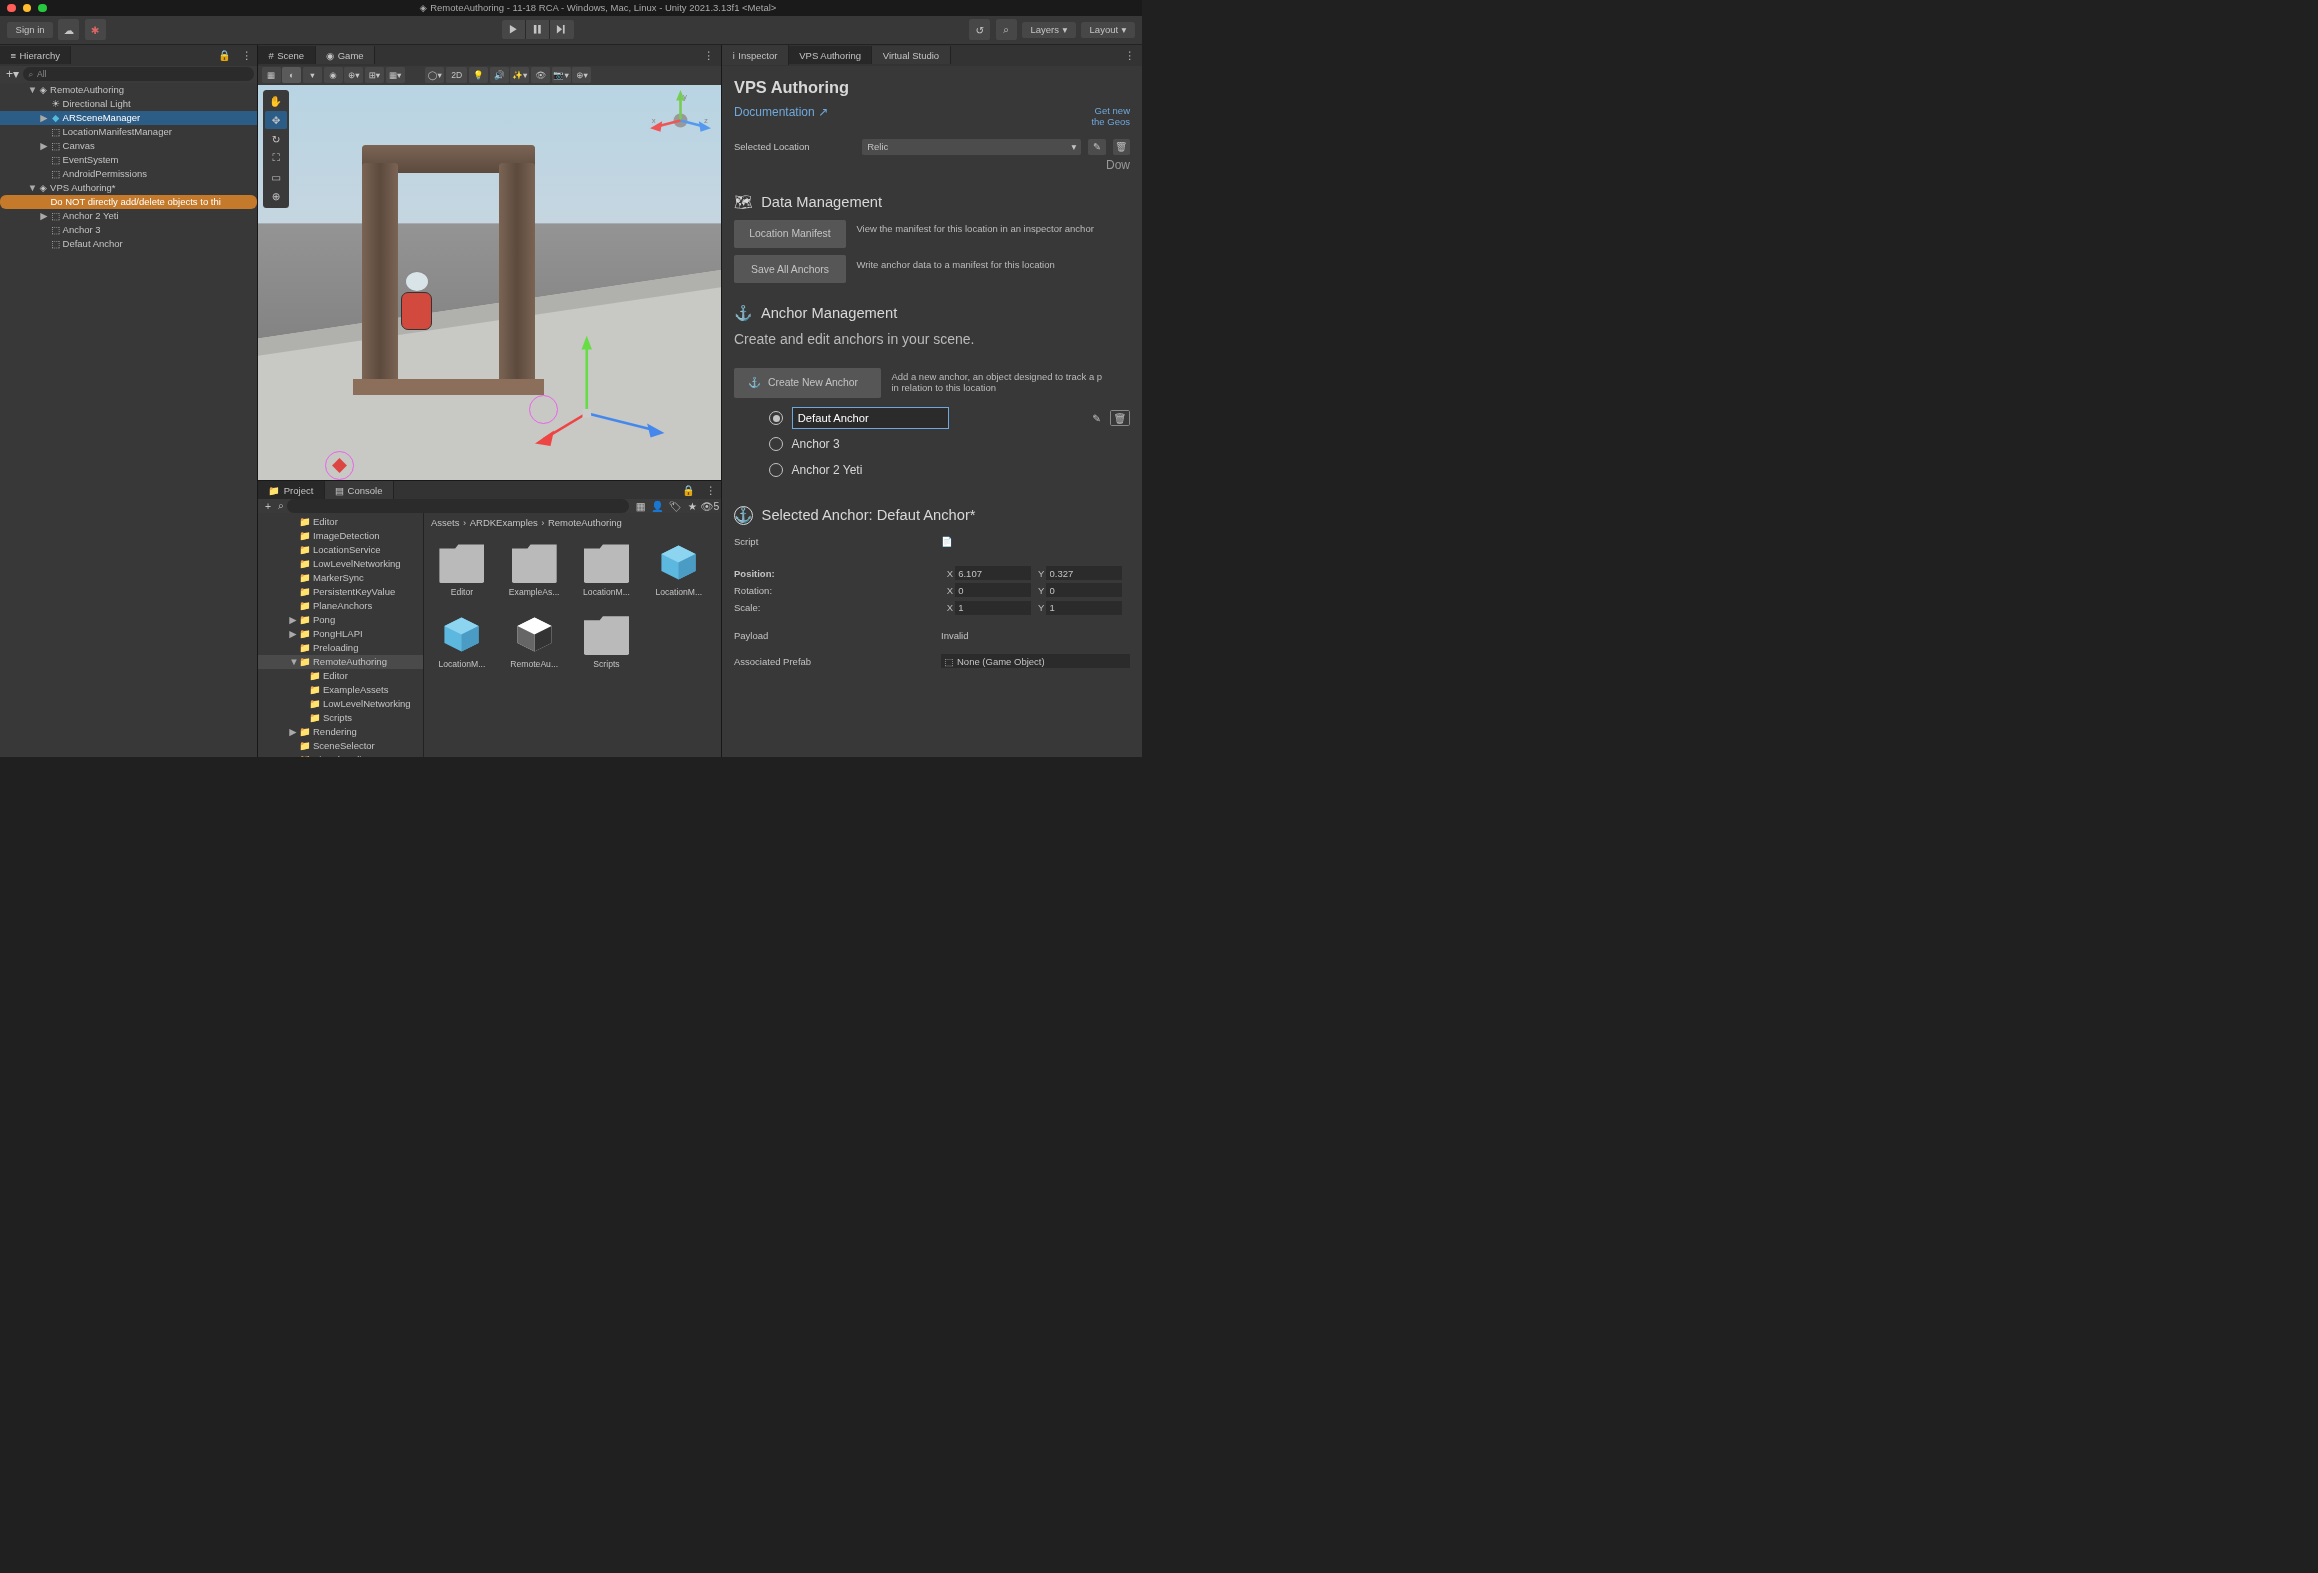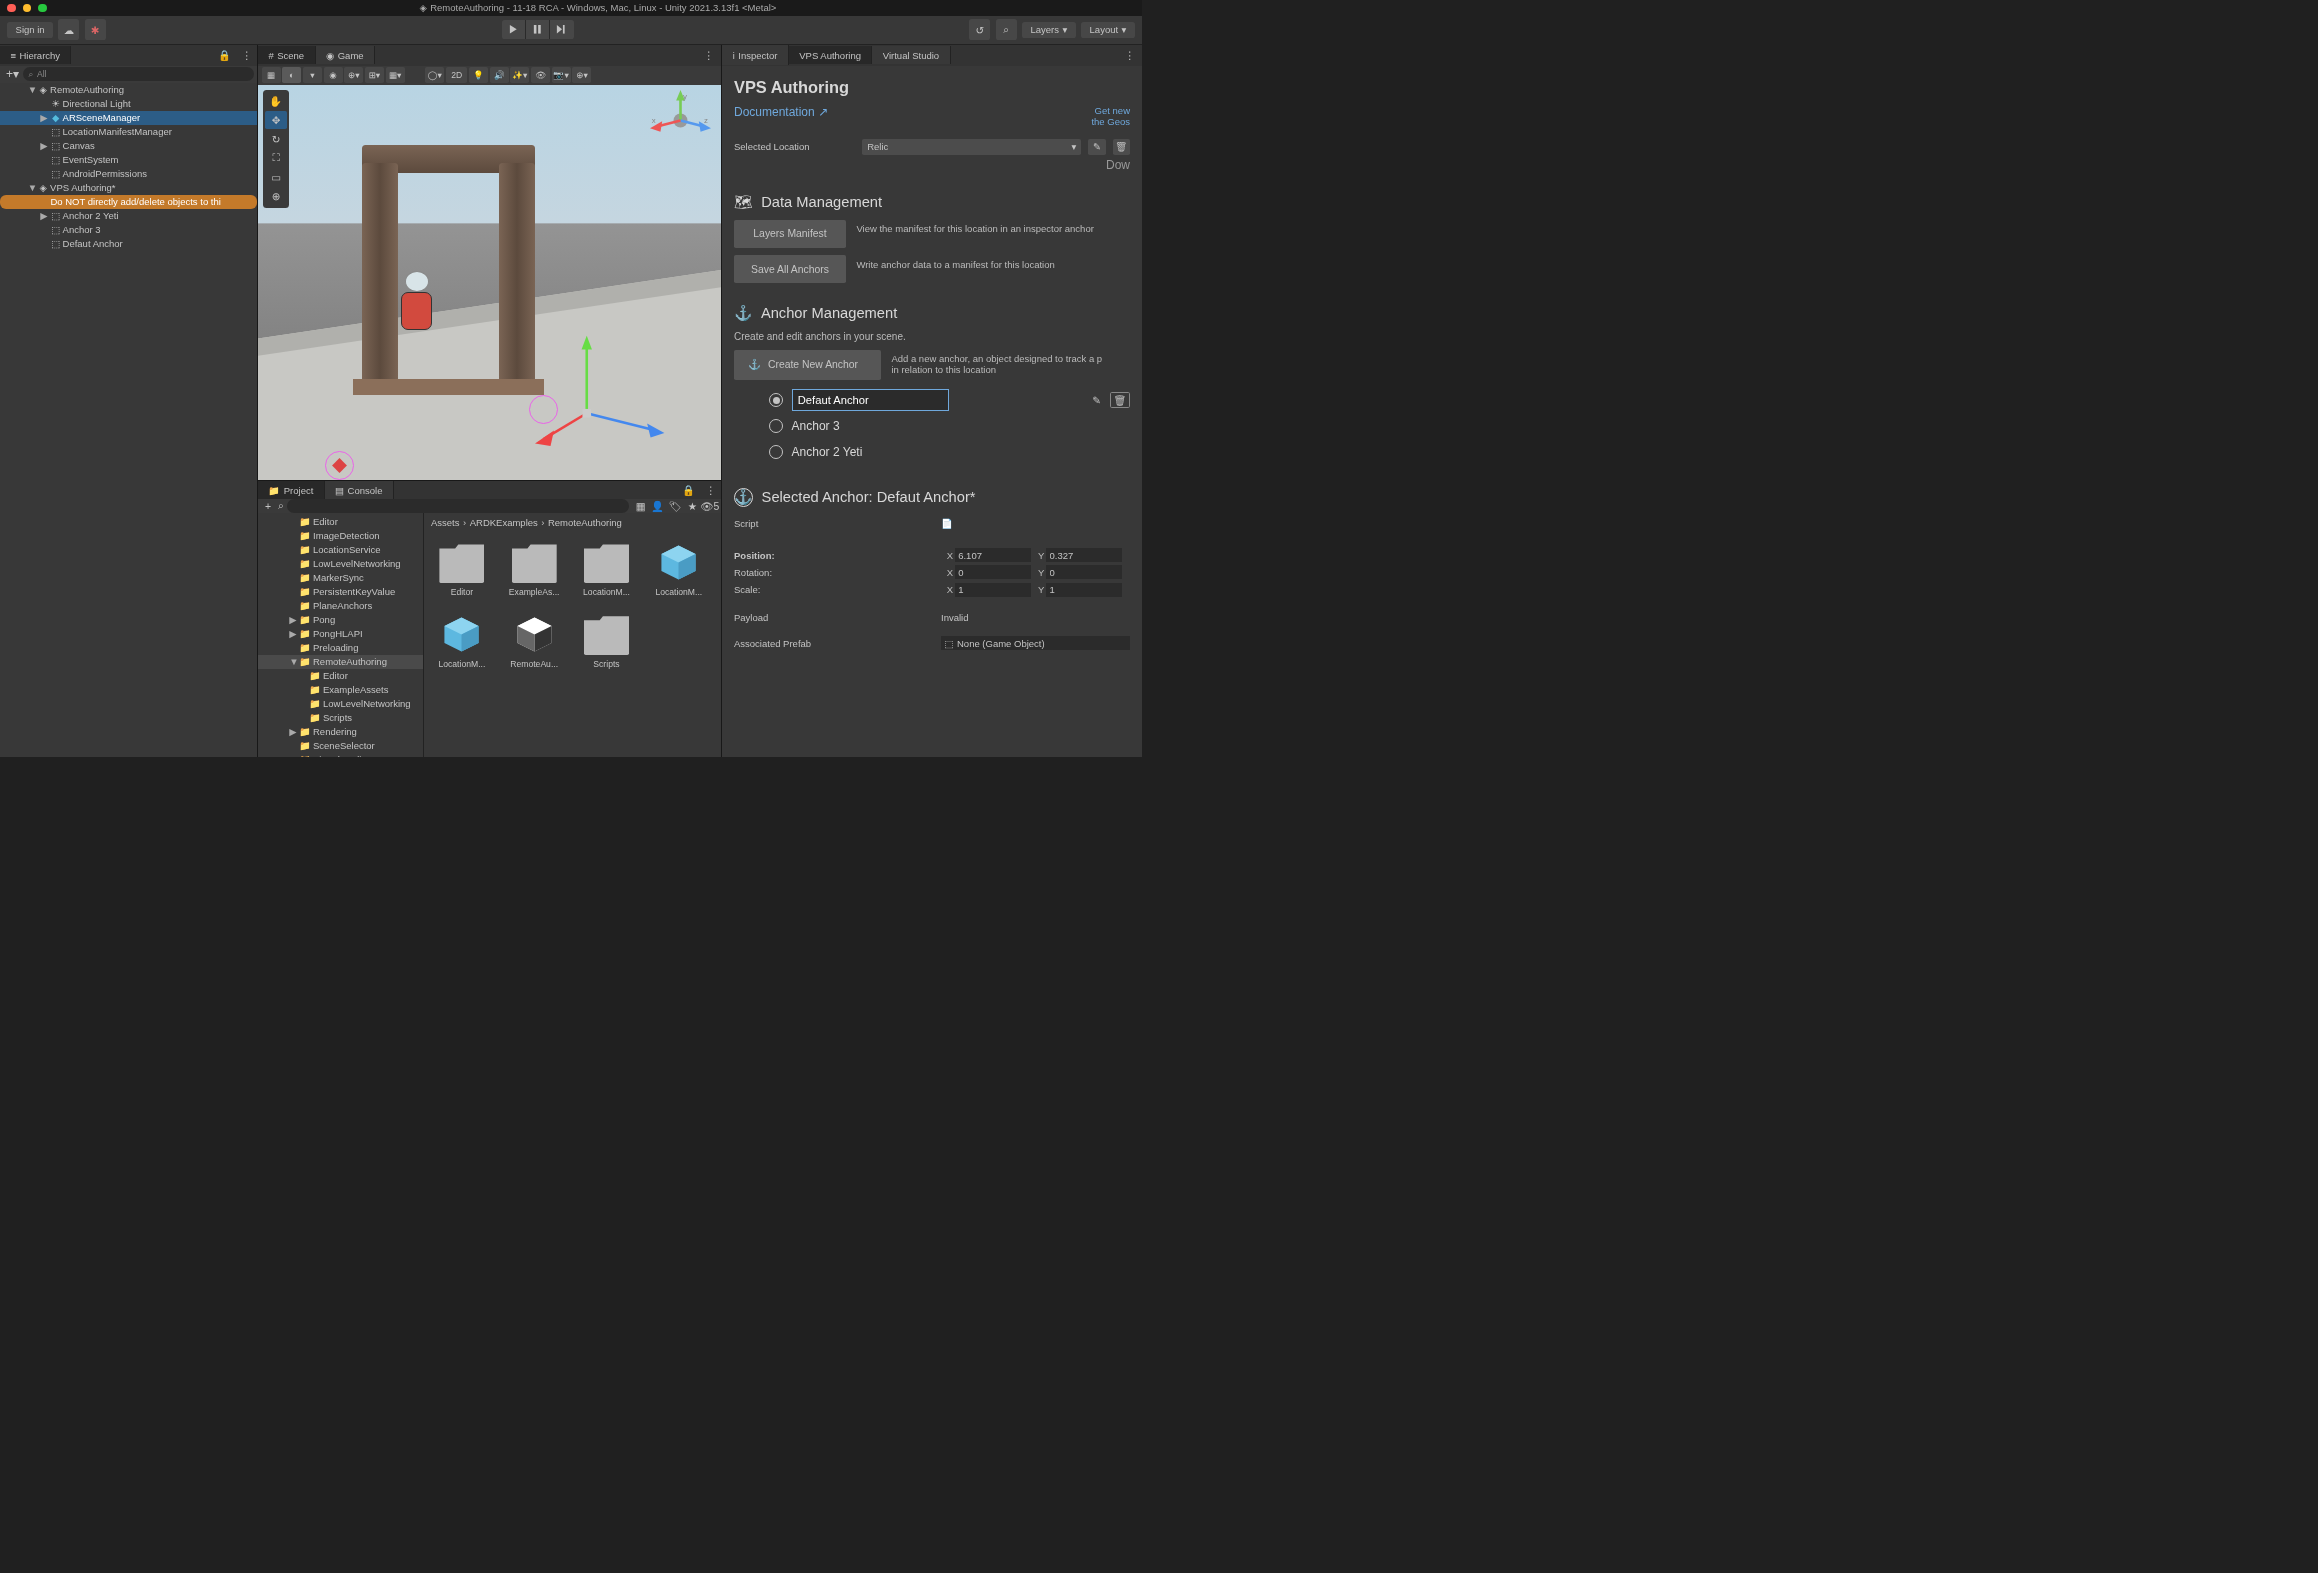--- a/index.html
+++ b/index.html
@@ -84,21 +84,21 @@
 .vps-link { color:#6fa8dc; font-size:12px; cursor:pointer; display:flex; align-items:center; gap:3.5px;}
 .vps-row { display:flex; align-items:center; gap:7px; margin-top:12px; font-size:9.5px;}
 .vps-row .lbl{width:121px;}
 .drop { flex:1; background:#4c4c4c; height:15.6px; border-radius:1.7px; display:flex; align-items:center; padding:0 5.2px; justify-content:space-between; cursor:pointer;}
 .icon-btn{width:17.3px;height:15.6px;background:#4c4c4c;border-radius:1.7px;display:flex;align-items:center;justify-content:center;cursor:pointer;}
 .section { margin-top:21px;}
 .sec-header { display:flex; align-items:center; gap:8.6px; font-size:14.7px; font-weight:500; color:#d8d8d8; margin-bottom:8.6px;}
 .sec-row { display:flex; align-items:flex-start; gap:10.4px; margin-bottom:7px;}
 .big-btn { padding:8.6px 14px; background:#565656; border-radius:1.7px; font-size:10.4px; cursor:pointer; min-width:112px; text-align:center;}
 .sec-desc { font-size:9.5px; color:#bbb; padding-top:3.5px; flex:1;}
-.sec-sub { font-size:10px; color:#bbb; margin-bottom:8px;}
+.sec-sub { font-size:14px; color:#bbb; margin-bottom:21px;}
 .anchor-list { padding-left:35px;}
 .anchor-row { display:flex; align-items:center; gap:8.6px; height:26px;}
 .radio { width:14px; height:14px; border:1.7px solid #c4c4c4; border-radius:50%; display:flex; align-items:center; justify-content:center;}
 .radio.sel::after{content:'';width:7px;height:7px;background:#c4c4c4;border-radius:50%;}
 .anchor-input { flex:1; max-width:195px; height:22.5px; background:#2b2b2b; border:0.9px solid #6fa8dc; color:#fff; padding:0 5.2px; font-size:11.2px;}
 .anchor-label{font-size:12px; color:#d8d8d8;}
 .trash-box{border:0.9px solid #888; padding:0.9px 2.6px; border-radius:1.7px;}
 .prop-section { margin-top:22.5px; padding-bottom:17.3px;}
 .prop-row { display:flex; align-items:center; font-size:9.5px; height:17.3px;}
 .prop-row .plbl{width:207px;}
@@ -606,21 +606,21 @@
           <div class="icon-btn">🗑</div>
         </div>
         <div style="text-align:right;font-size:12px;color:#999;margin-top:3.5px;">Dow</div>
 
         <div class="section">
           <div class="sec-header">
             <span>🗺</span>
             <span>Data Management</span>
           </div>
           <div class="sec-row">
-            <div class="big-btn">Layers Manifest</div>
+            <div class="big-btn">Location Manifest</div>
             <div class="sec-desc">View the manifest for this location in an inspector anchor</div>
           </div>
           <div class="sec-row">
             <div class="big-btn">Save All Anchors</div>
             <div class="sec-desc">Write anchor data to a manifest for this location</div>
           </div>
         </div>
 
         <div class="section">
           <div class="sec-header">

